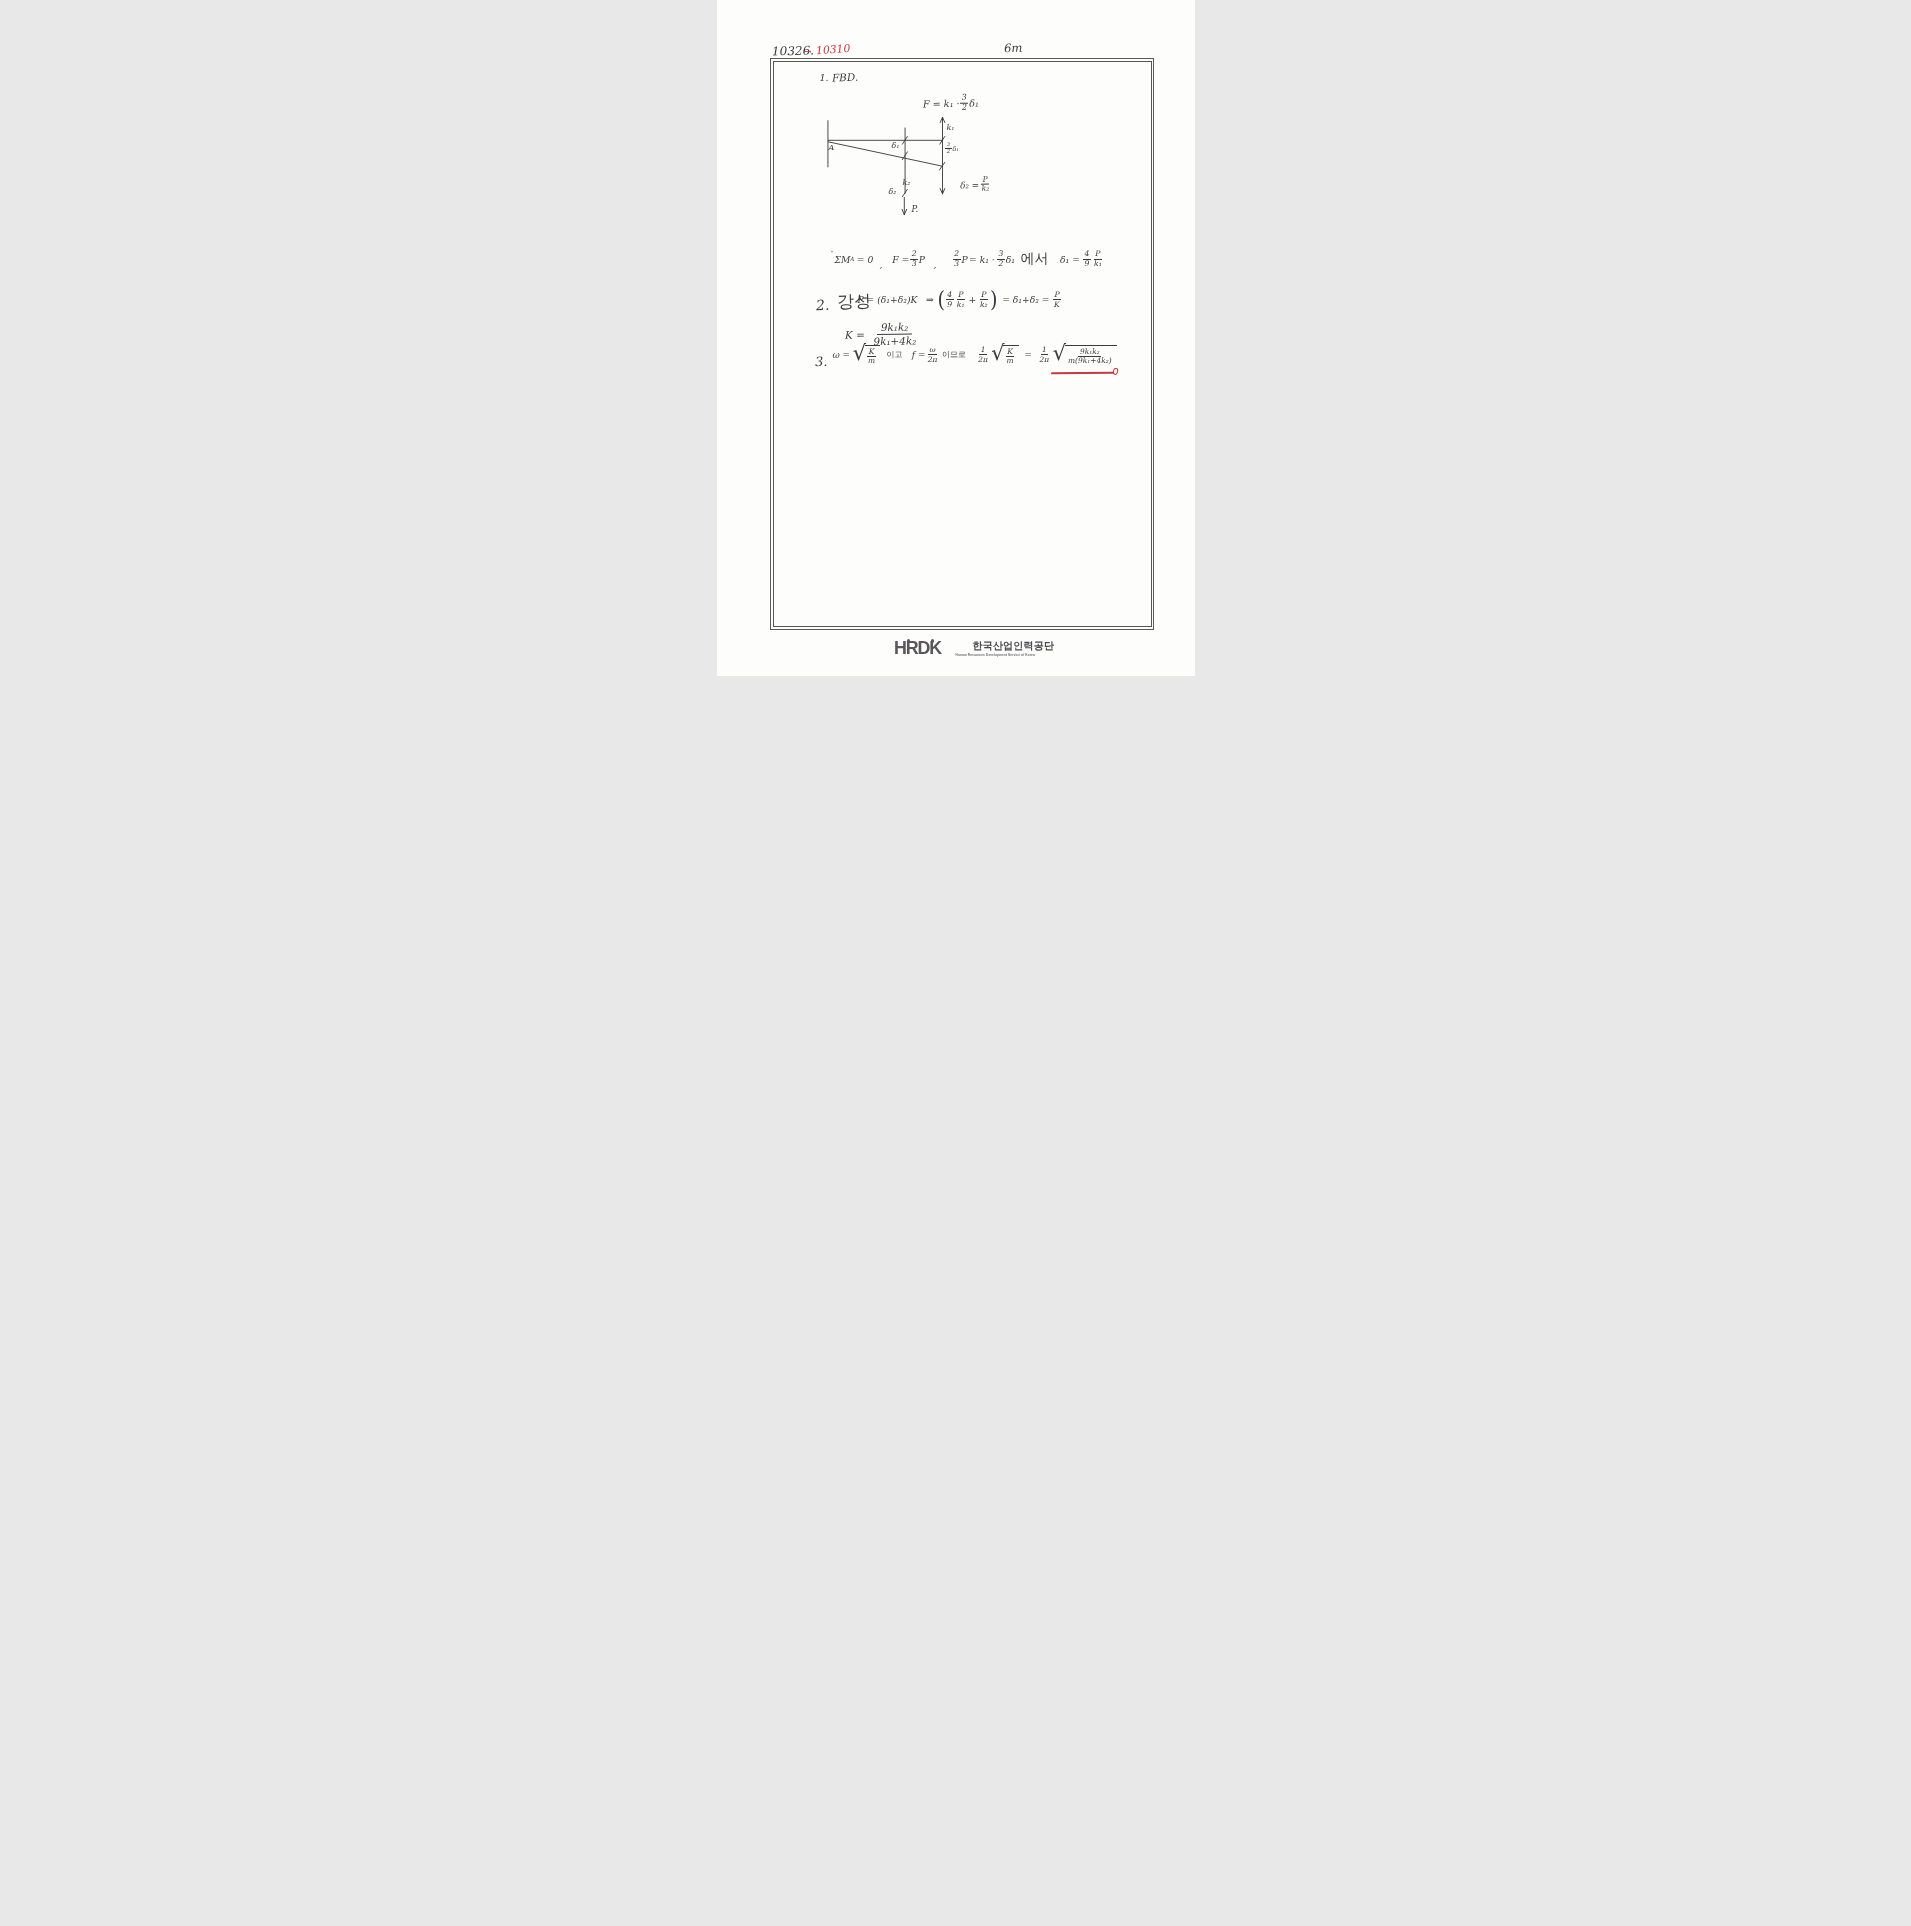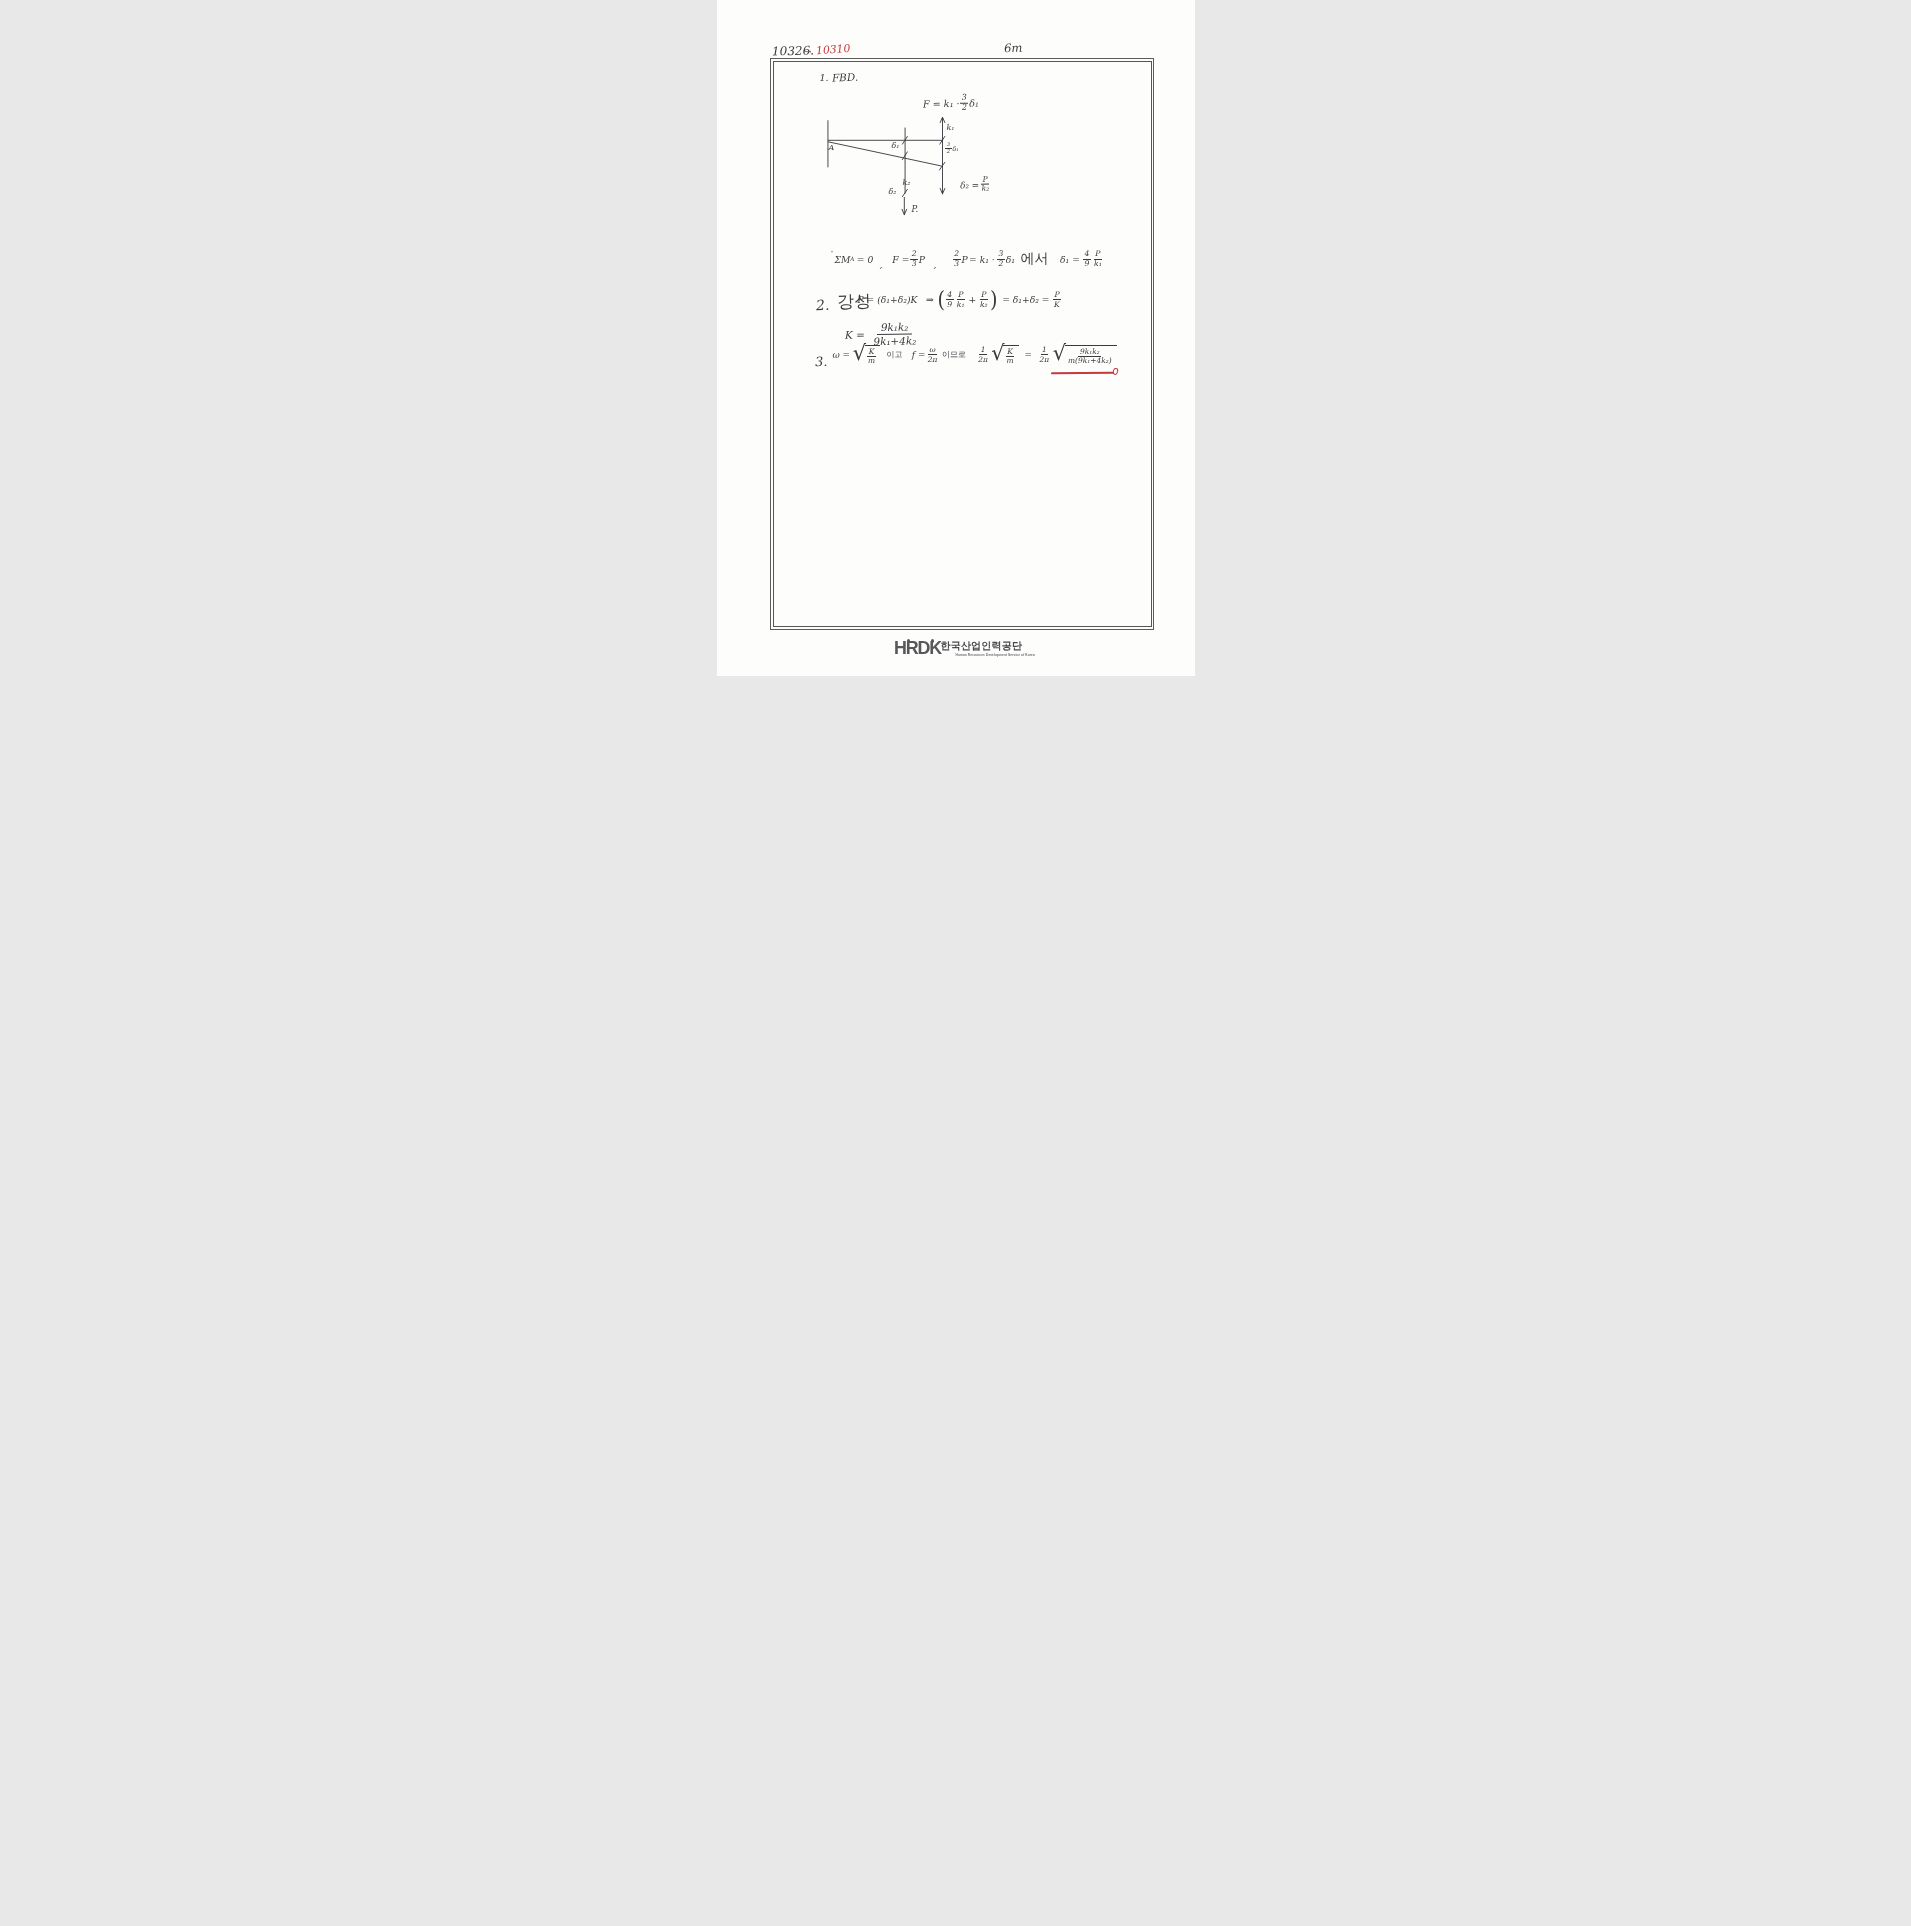--- a/index.html
+++ b/index.html
@@ -36,21 +36,21 @@
   
   .red-underline{position:absolute;left:334px;top:372px;width:63px;height:1.7px;
       background:#c6393c;border-radius:1.2px;transform:rotate(-0.7deg);}
   .red-loop{position:absolute;left:396px;top:368px;width:5.4px;height:6.5px;border:1.2px solid #c6393c;
       border-radius:50% 45% 50% 50%;transform:rotate(14deg);box-sizing:border-box;}
   
   .logo-word{position:absolute;left:177px;top:638px;font-family:"Liberation Sans","DejaVu Sans",sans-serif;
       font-weight:800;font-size:19px;line-height:1;color:#59575b;letter-spacing:-1.2px;transform:scaleX(0.94);
       transform-origin:left;}
   .logo-dot{position:absolute;width:3.5px;height:3.9px;background:#59575b;border-radius:50%;}
-  .org-ko{position:absolute;left:224px;top:639px;font-family:"Liberation Sans","DejaVu Sans",sans-serif;
+  .org-ko{position:absolute;left:256px;top:639px;font-family:"Liberation Sans","DejaVu Sans",sans-serif;
       font-weight:700;font-size:10px;color:#4c4a4e;letter-spacing:0.2px;}
   .org-en{position:absolute;left:239px;top:653px;font-family:"Liberation Sans","DejaVu Sans",sans-serif;
       font-weight:700;font-size:3.2px;color:#6e6c70;letter-spacing:0.1px;}
 </style>
 </head>
 <body>
 
 <div class="page">
 
   <div class="hw" style="left:55px;top:44px;font-size:12px;transform:rotate(-1.5deg);">10326.</div>

